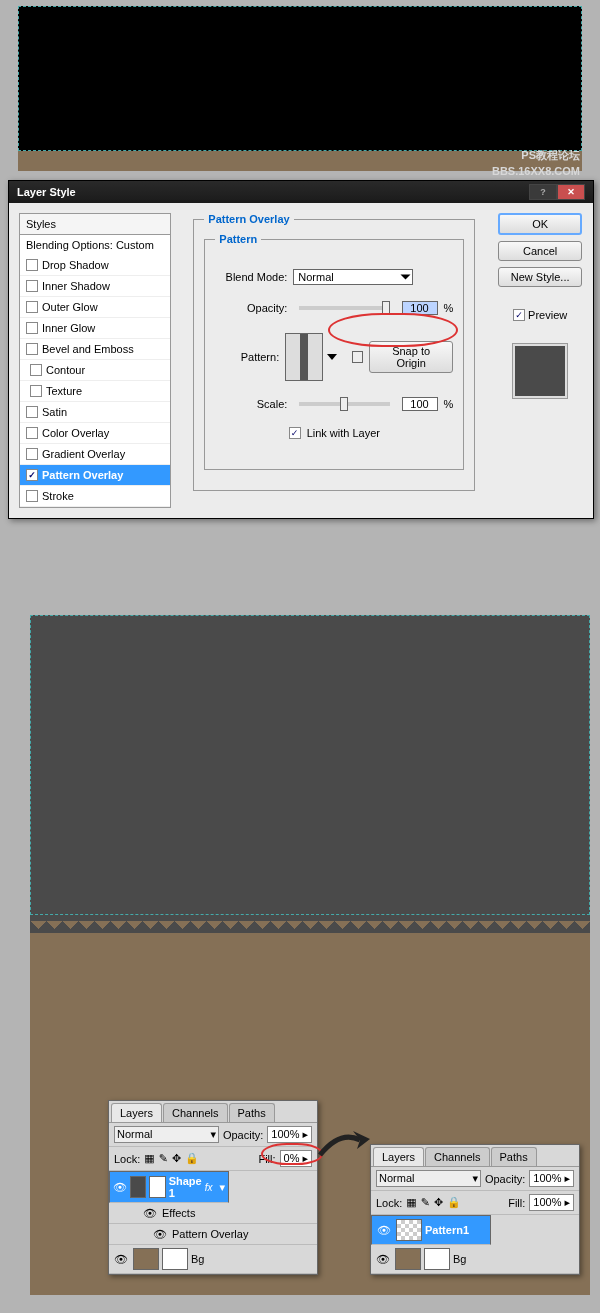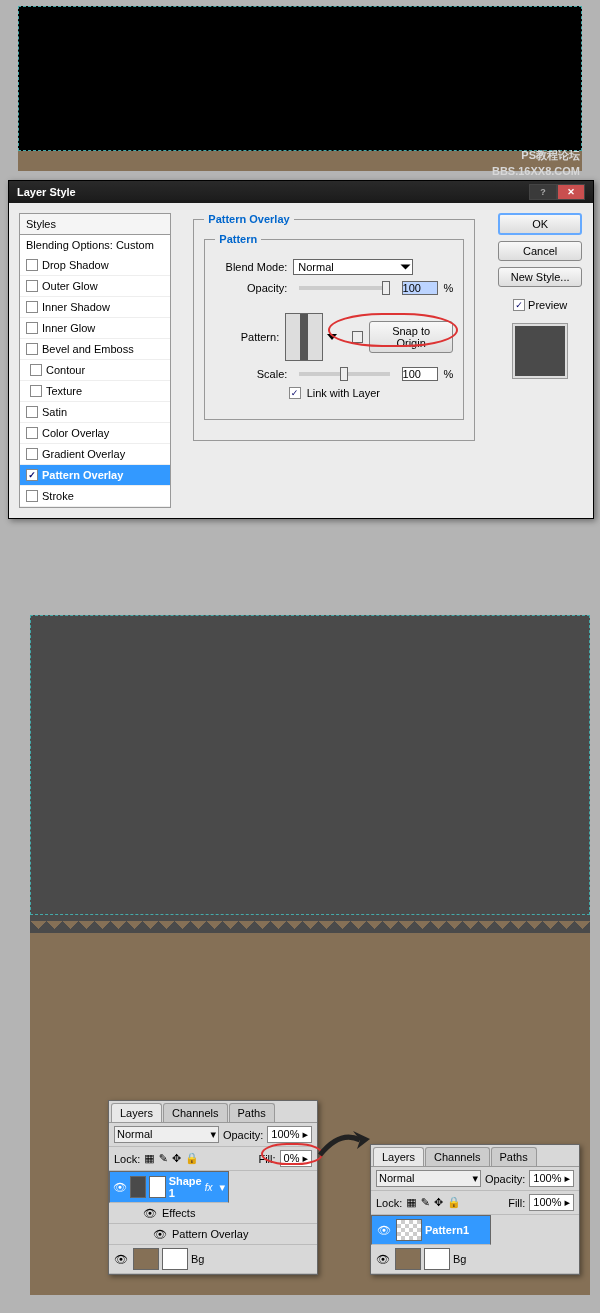--- a/index.html
+++ b/index.html
@@ -18,27 +18,27 @@
 .styles-header{background:#f5f5f5;border:1px solid #999;padding:4px 6px}
 .styles-list{border:1px solid #999;border-top:none;background:#fff}
 .style-item{padding:4px 6px;display:flex;align-items:center;gap:4px;border-bottom:1px solid #eee}
 .style-item.sub{padding-left:10px}
 .style-item.selected{background:#3399ff;color:#fff;font-weight:bold}
 .chk{width:12px;height:12px;border:1px solid #888;background:#fff;display:inline-flex;align-items:center;justify-content:center;font-size:9px;color:#006}
 .blending{padding:4px 6px;background:#fff}
 .center-col{flex:1}
 fieldset{border:1px solid #999;padding:8px 10px 14px;margin-bottom:6px}
 legend{color:#0066cc;font-weight:bold;padding:0 4px}
-.row{display:flex;align-items:center;gap:6px;margin:6px 0}
+.row{display:flex;align-items:center;gap:6px;margin:16px 0}
 .row label{width:72px;text-align:right}
 .sel{border:1px solid #666;background:#fff;padding:1px 4px;width:120px;display:flex;justify-content:space-between;align-items:center}
 .tribtn{border-left:6px solid #000;border-top:5px solid transparent;border-bottom:5px solid transparent;width:0;height:0}
 .slider{flex:1;height:4px;background:#ccc;position:relative;margin:0 6px}
 .slider-thumb{position:absolute;top:-5px;width:8px;height:14px;background:#eee;border:1px solid #666}
-.numbox{width:36px;border:1px solid #666;background:#bcd4ff}
+.numbox{width:36px;border:1px solid #666;text-align:center;background:#bcd4ff}
 .numbox.plain{background:#fff}
 .pattern-sw{width:42px;height:48px;border:1px solid #666;background:linear-gradient(to right,#ddd 38%,#555 38%,#555 62%,#ddd 62%)}
 .btn{background:linear-gradient(#f8f8f8,#ddd);border:1px solid #888;border-radius:3px;padding:3px 10px;min-width:70px;text-align:center}
 .btn.wide{width:84px}
 .circ{border:2px solid #d33;border-radius:50%/60%;position:absolute;pointer-events:none}
 .right-col{width:90px;display:flex;flex-direction:column;gap:6px;align-items:center}
 .preview-sw{width:56px;height:56px;background:#4a4a4a;border:1px solid #999;box-shadow:inset 0 0 0 2px #ddd}
 .section2{width:600px;position:relative;padding-top:440px}
 .canvas2{height:400px;position:relative}
 .dark-area{position:absolute;top:0;left:30px;right:10px;height:300px;background:#4a4a4a;border:1px dashed #4aa}
@@ -85,25 +85,25 @@
       <div class="styles-header">Styles</div>
       <div class="styles-list">
         <div class="blending">Blending Options: Custom</div>
         <div id="style-items">
             <div class="style-item">
               <span class="chk"></span>
               <span>Drop Shadow</span>
             </div>
             <div class="style-item">
               <span class="chk"></span>
+              <span>Inner Shadow</span>
+            </div>
+            <div class="style-item">
+              <span class="chk"></span>
               <span>Outer Glow</span>
-            </div>
-            <div class="style-item">
-              <span class="chk"></span>
-              <span>Inner Shadow</span>
             </div>
             <div class="style-item">
               <span class="chk"></span>
               <span>Inner Glow</span>
             </div>
             <div class="style-item">
               <span class="chk"></span>
               <span>Bevel and Emboss</span>
             </div>
             <div class="style-item sub">

